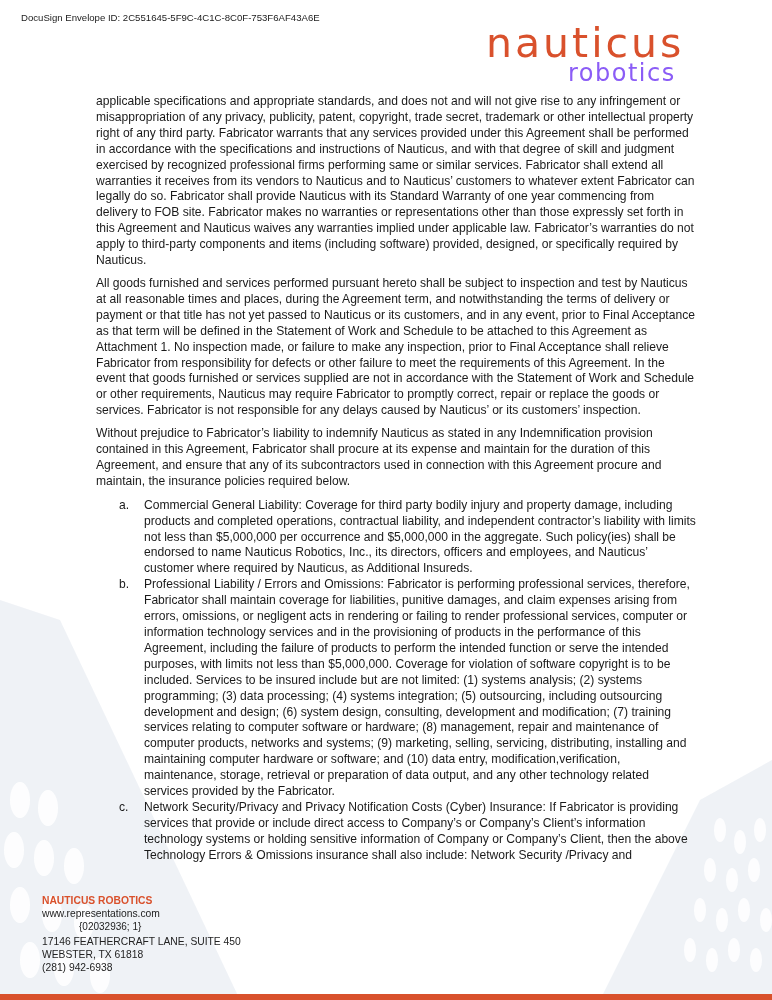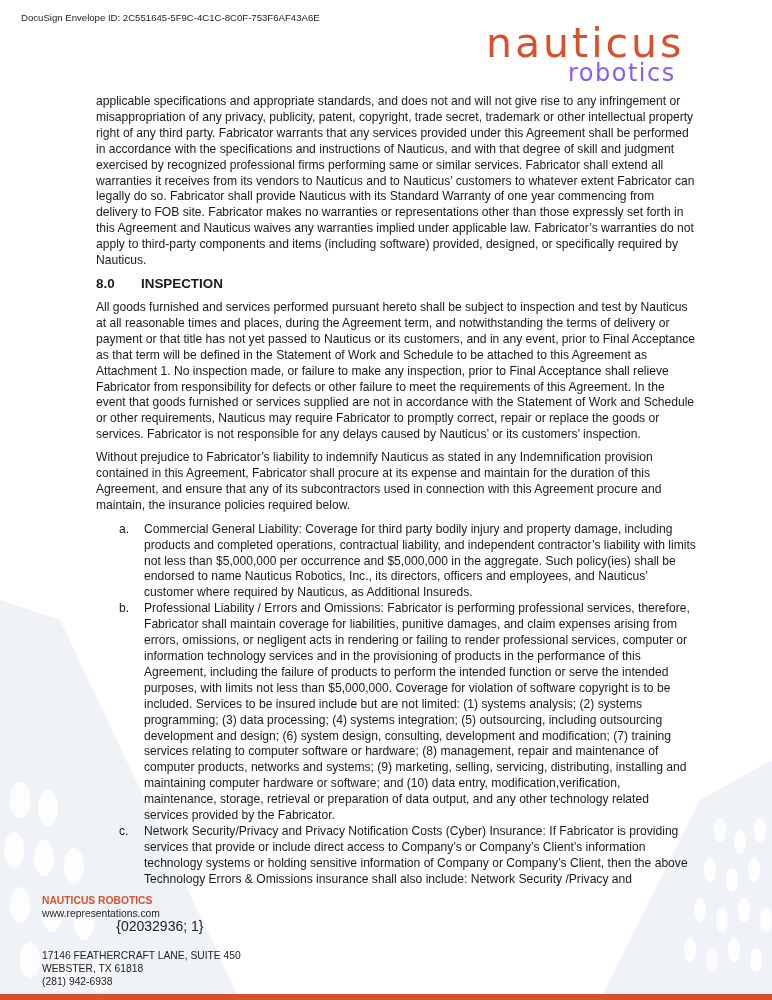--- a/index.html
+++ b/index.html
@@ -36,22 +36,22 @@
     display: flex; line-height: 16px;
   }
   .heading .num { width: 45px; }
   .list { margin-top: 8px; }
   .list-item { display: flex; margin-left: 23px; }
   .list-item .marker { width: 25px; flex-shrink: 0; }
   .list-item .body { flex: 1; }
   .list-item b { font-weight: normal; }
   .footer { position: absolute; left: 42px; top: 894px; z-index: 2; font-size: 10.3px; line-height: 13px; color: #222; }
   .footer .company { color: #d9512c; font-weight: bold; }
-  .footer .docid { margin-left: 37px; font-size: 14px; text-align: center; }
-  .footer .addr { margin-top: 16px; }
+  .footer .docid { margin-left: 37px; font-size: 10px; }
+  .footer .addr { margin-top: 2px; }
   .bottom-bar { position: absolute; left: 0; right: 0; top: 994px; height: 6px; background: #d9512c; z-index: 3; }
 </style>
 </head>
 <body>
 
 <svg class="bg-deco" width="772" height="1000" viewBox="0 0 772 1000">
   <defs>
     <linearGradient id="fadeL" x1="0" y1="0" x2="1" y2="0">
       <stop offset="0" stop-color="#dfe5ec" stop-opacity="0.9"></stop>
       <stop offset="1" stop-color="#ffffff" stop-opacity="0"></stop>
@@ -91,24 +91,20 @@
 <div class="envelope-id">DocuSign Envelope ID: 2C551645-5F9C-4C1C-8C0F-753F6AF43A6E</div>
 
 <div class="logo">
   <span class="logo-main">nauticus</span>
   <span class="logo-sub">robotics</span>
 </div>
 
 <div class="content">
   <p class="para">applicable specifications and appropriate standards, and does not and will not give rise to any infringement or misappropriation of any privacy, publicity, patent, copyright, trade secret, trademark or other intellectual property right of any third party. Fabricator warrants that any services provided under this Agreement shall be performed in accordance with the specifications and instructions of Nauticus, and with that degree of skill and judgment exercised by recognized professional firms performing same or similar services. Fabricator shall extend all warranties it receives from its vendors to Nauticus and to Nauticus’ customers to whatever extent Fabricator can legally do so. Fabricator shall provide Nauticus with its Standard Warranty of one year commencing from delivery to FOB site. Fabricator makes no warranties or representations other than those expressly set forth in this Agreement and Nauticus waives any warranties implied under applicable law. Fabricator’s warranties do not apply to third-party components and items (including software) provided, designed, or specifically required by Nauticus.</p>
 
-  <div class="heading">
-    <span class="num">8.0</span>
-    <span>INSPECTION</span>
-  </div>
   <p class="para">All goods furnished and services performed pursuant hereto shall be subject to inspection and test by Nauticus at all reasonable times and places, during the Agreement term, and notwithstanding the terms of delivery or payment or that title has not yet passed to Nauticus or its customers, and in any event, prior to Final Acceptance as that term will be defined in the Statement of Work and Schedule to be attached to this Agreement as Attachment 1. No inspection made, or failure to make any inspection, prior to Final Acceptance shall relieve Fabricator from responsibility for defects or other failure to meet the requirements of this Agreement. In the event that goods furnished or services supplied are not in accordance with the Statement of Work and Schedule or other requirements, Nauticus may require Fabricator to promptly correct, repair or replace the goods or services. Fabricator is not responsible for any delays caused by Nauticus’ or its customers’ inspection.</p>
 
   <p>Without prejudice to Fabricator’s liability to indemnify Nauticus as stated in any Indemnification provision contained in this Agreement, Fabricator shall procure at its expense and maintain for the duration of this Agreement, and ensure that any of its subcontractors used in connection with this Agreement procure and maintain, the insurance policies required below.</p>
 
   <div class="list">
     <div class="list-item">
       <span class="marker">a.</span>
       <span class="body"><b>Commercial General Liability:</b><span>  Coverage for third party bodily injury and property damage, including products and completed operations, contractual liability, and independent contractor’s liability with limits not less than $5,000,000 per occurrence and $5,000,000 in the aggregate. Such policy(ies) shall be endorsed to name Nauticus Robotics, Inc., its directors, officers and employees, and Nauticus’ customer where required by Nauticus, as Additional Insureds.</span></span>
     </div>
     <div class="list-item">

